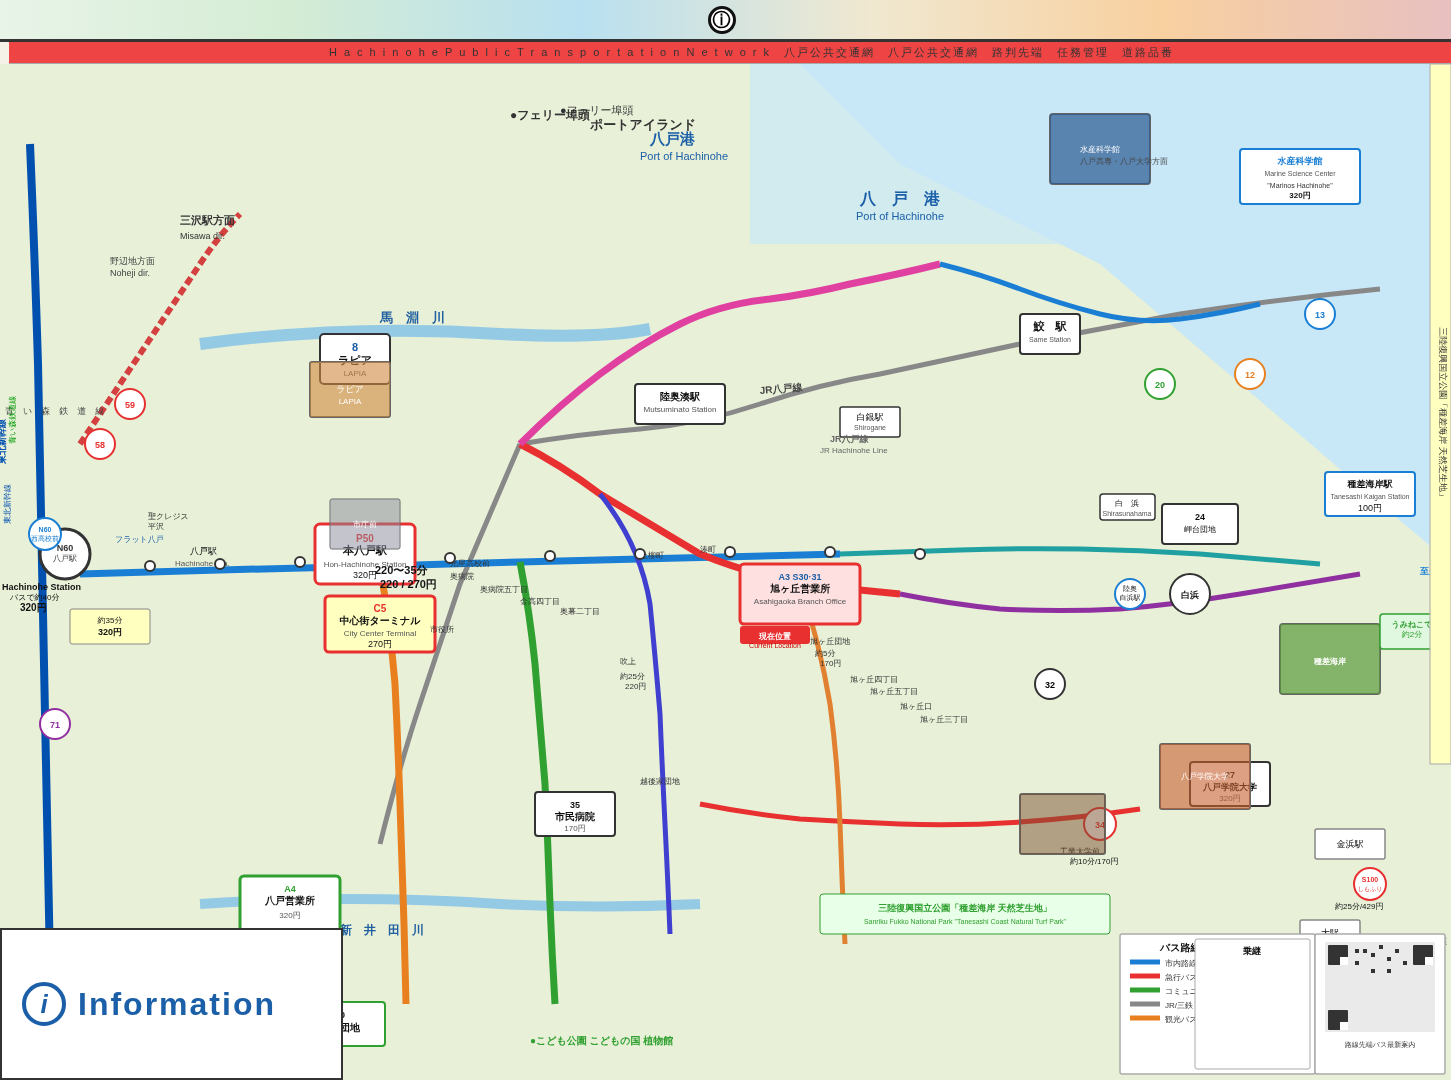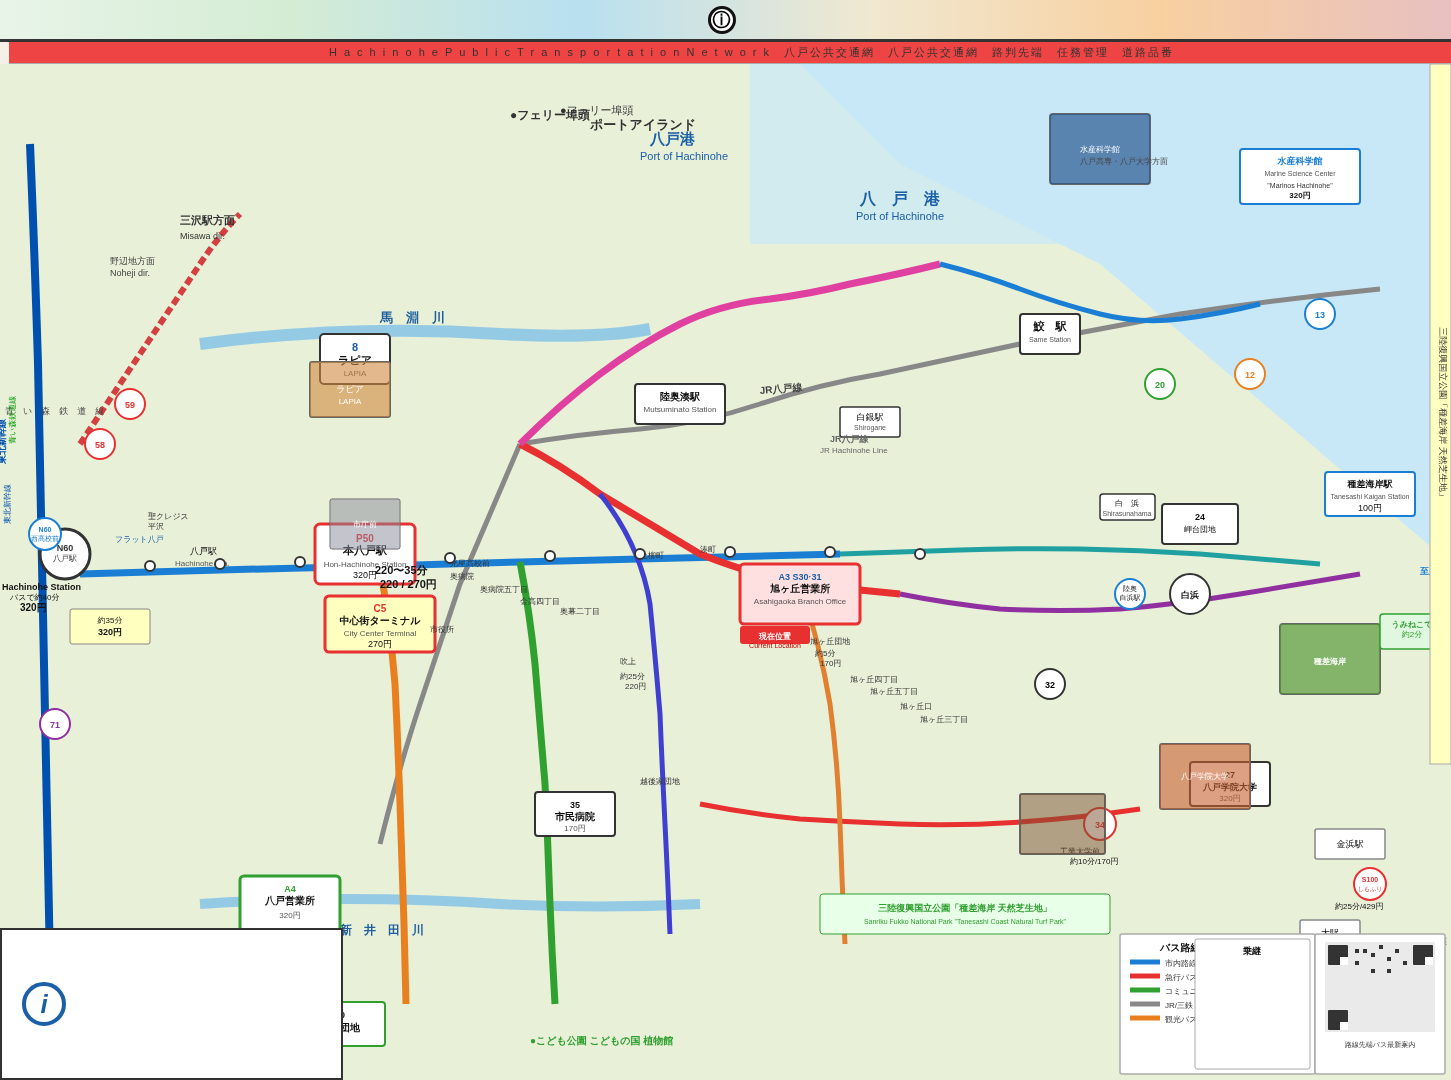--- a/index.html
+++ b/index.html
@@ -559,15 +559,16 @@
 
     <rect x="1430" y="0" width="21" height="700" fill="#ffffc0" stroke="#aaa" stroke-width="1"></rect>
     <text x="1440" y="350" text-anchor="middle" font-size="9" fill="#333" transform="rotate(90,1440,350)">三陸復興国立公園「種差海岸 天然芝生地」</text>
 
   </svg>
 
   <div id="info-panel">
     <div id="info-icon-circle">
       <span id="info-i-letter">i</span>
     </div>
+    <span id="info-label">Information</span>
   </div>
 
 </div>
 
 </body></html>

